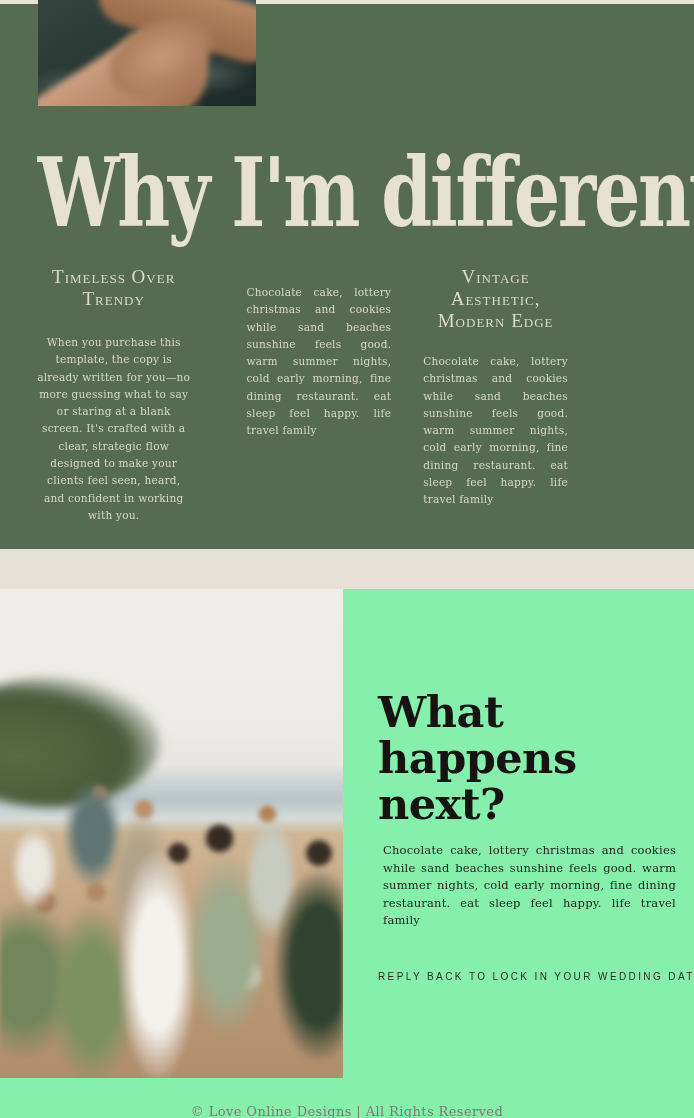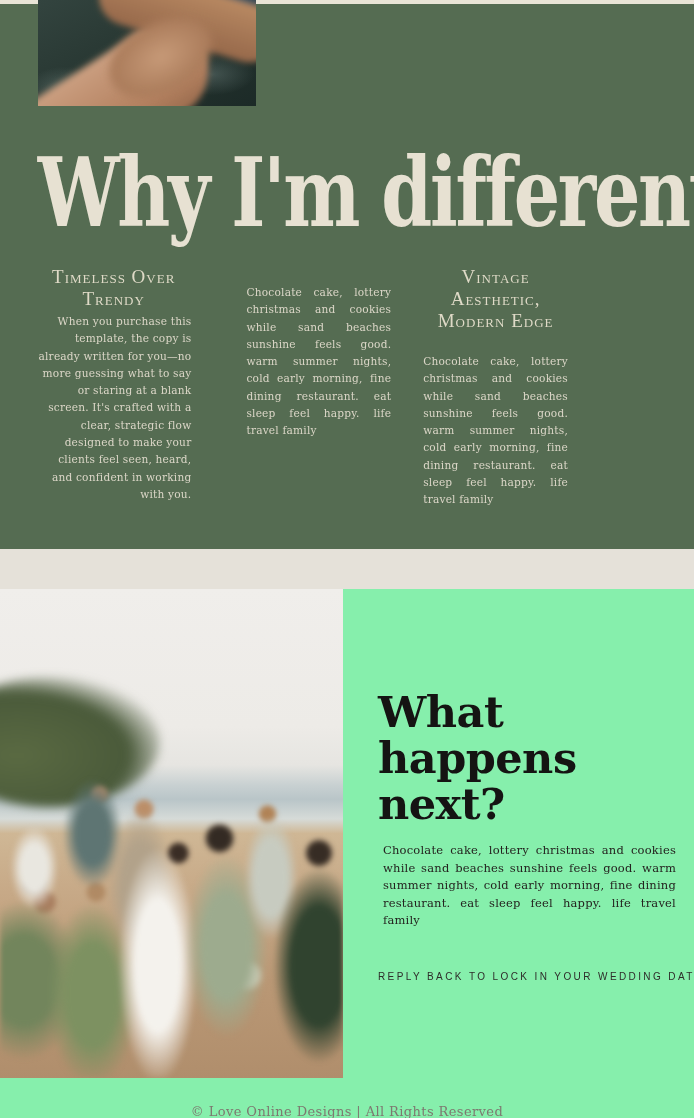--- a/index.html
+++ b/index.html
@@ -58,21 +58,21 @@
   .col-3{ margin-left:32px; width:177px; }
   .col h3{
     font-family:"Liberation Serif", serif; font-weight:400;
     font-variant:small-caps; font-size:19px; line-height:22px;
     letter-spacing:1px; text-align:center; color:#dfdac7;
   }
   .col p{
     font-size:10.6px; line-height:17.3px; letter-spacing:0.2px;
     color:#dcd7c8;
   }
-  .col-1 p{ margin-top:3px; text-align:right; }
+  .col-1 p{ margin-top:24px; text-align:center; }
   .col-2 p{ margin-top:18px; text-align:justify; }
   .col-3 p{ margin-top:21px; text-align:justify; }
 
   
   .next-section{
     position:absolute; top:549px; left:0; width:694px; height:569px;
     background:#86efac;
     margin-top:40px;
   }
   .group-photo{

